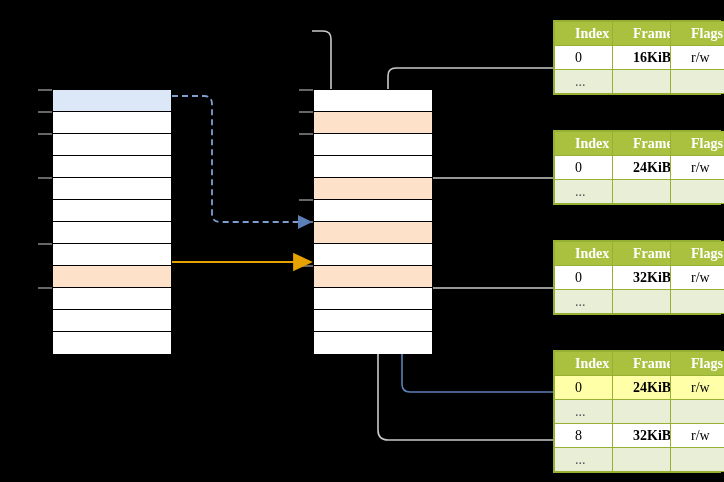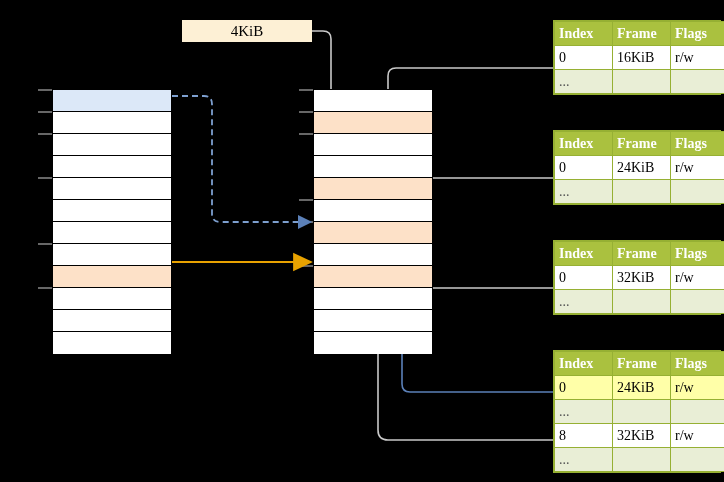--- a/index.html
+++ b/index.html
@@ -13,27 +13,27 @@
   .cell{box-sizing:border-box;border-bottom:1px solid #000;background:#fff;height:22px;}
   .cell:last-child{border-bottom:none;}
   .cell.blue{background:#dce8f8;}
   .cell.peach{background:#fde1c8;}
 
   
   .ptable{position:absolute;border:1px solid #96b033;border-collapse:collapse;
           background:#fff;width:166px;}
   .ptable table{border-collapse:collapse;width:100%;table-layout:fixed;}
   .ptable th,.ptable td{border:1px solid #96b033;font-size:14px;
-        padding:1px 4px;height:24px;box-sizing:border-box;text-align:left;
+        padding:1px 20px;height:24px;box-sizing:border-box;text-align:left;
         overflow:hidden;white-space:nowrap;}
   .ptable th{background:#aac13f;color:#fff;font-weight:bold;}
   .ptable td{background:#fff;color:#000;}
   .ptable tr.dots td{background:#e9eed6;color:#555;}
   .ptable td.hl{background:#ffffa8;}
-  .c-idx{width:58px;} .c-frm{width:58px;} .c-flg{width:54px;}
+  .c-idx{width:58px;} .c-frm{width:58px;font-weight:bold;} .c-flg{width:54px;}
 
   
   .label{position:absolute;background:#fdf0d5;border:0;text-align:center;
          font-size:15px;color:#000;line-height:22px;height:22px;}
 </style>
 </head>
 <body>
 
 <div class="stage">
 
@@ -78,21 +78,20 @@
 
     <path d="M553,440 L388,440 Q378,440 378,430 L378,272" fill="none" stroke="#c9c9c9" stroke-width="1.6" marker-end="url(#agray)"></path>
 
     <path d="M553,392 L410,392 Q402,392 402,384 L402,228" fill="none" stroke="#5b80b8" stroke-width="1.6" marker-end="url(#ablue)"></path>
 
     <path d="M172,96 L204,96 Q212,96 212,104 L212,214 Q212,222 220,222 L305,222" fill="none" stroke="#7d9fcf" stroke-width="1.8" stroke-dasharray="6,4" marker-end="url(#ablue)"></path>
 
     <path d="M172,262 L303,262" fill="none" stroke="#e8a200" stroke-width="2.2" marker-end="url(#aorange)"></path>
   </svg>
 
-  <div class="label" style="left:182px;top:20px;width:130px;">4KiB</div>
 
   <div class="col" id="virtcol" style="left:52px;top:89px;width:120px;height:242px;">
       <div class="cell blue"></div>
       <div class="cell"></div>
       <div class="cell"></div>
       <div class="cell"></div>
       <div class="cell"></div>
       <div class="cell"></div>
       <div class="cell"></div>
       <div class="cell"></div>

